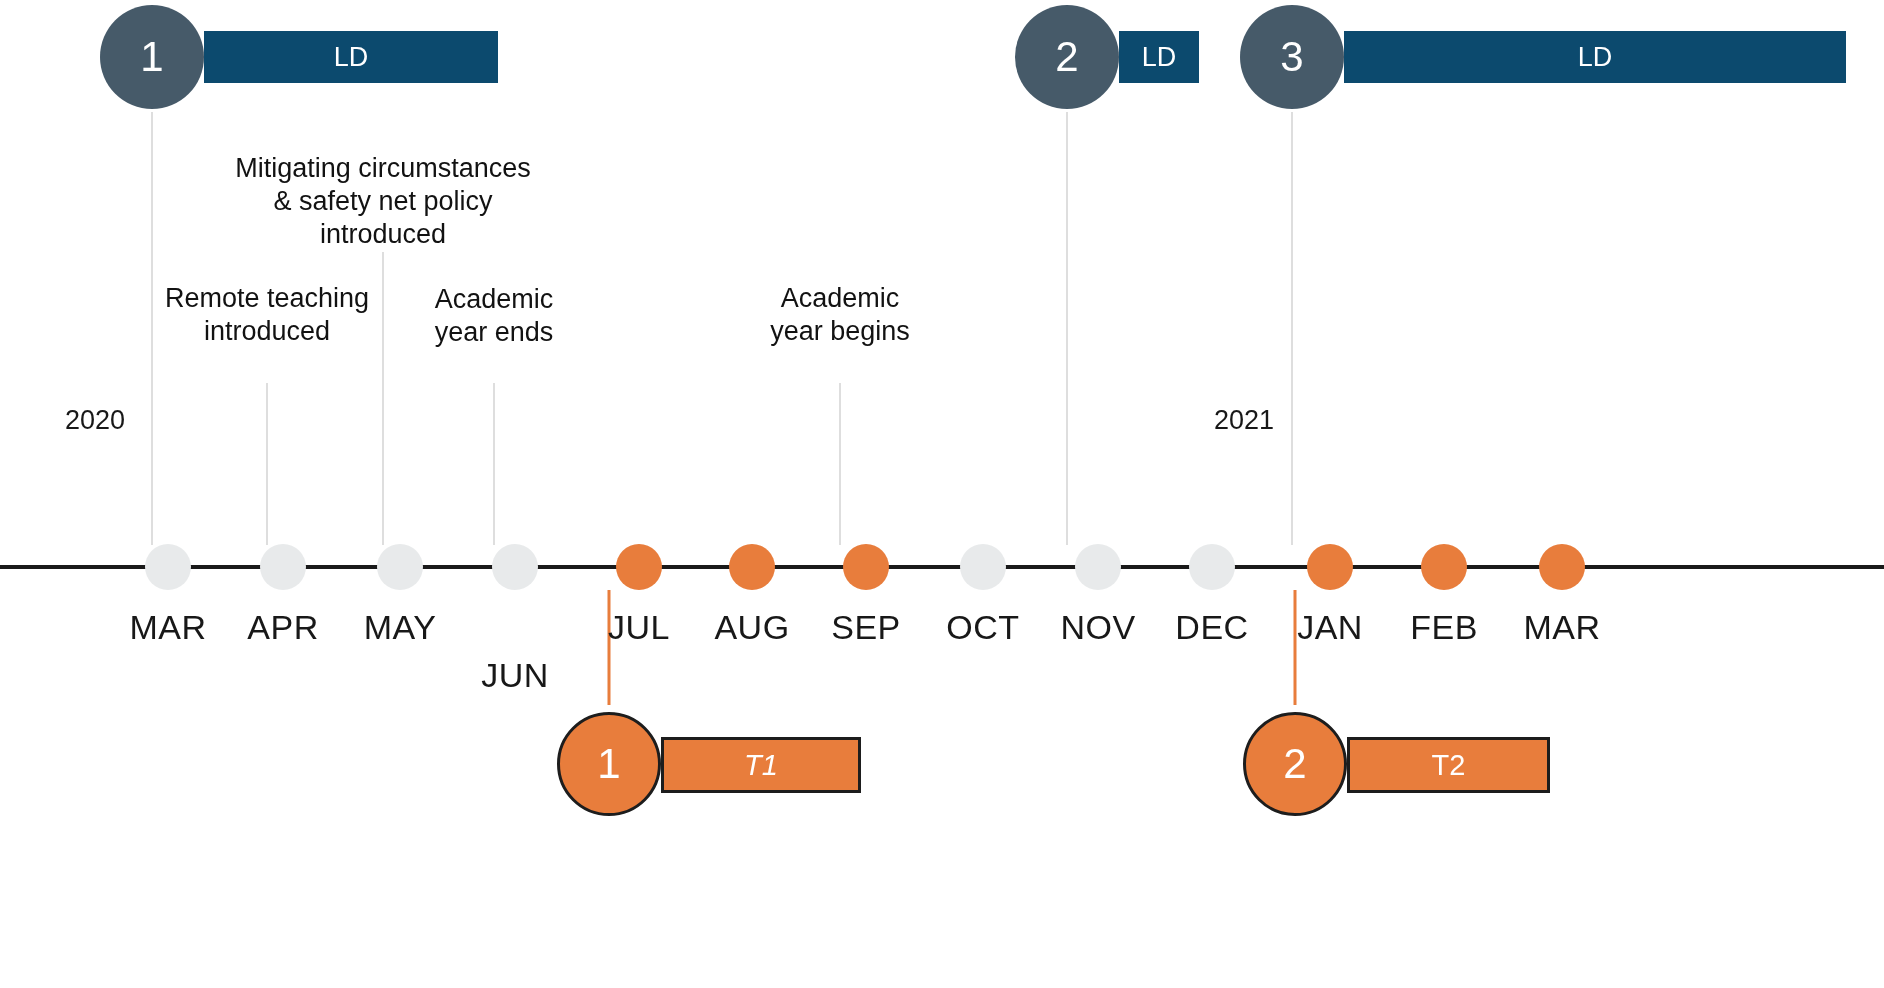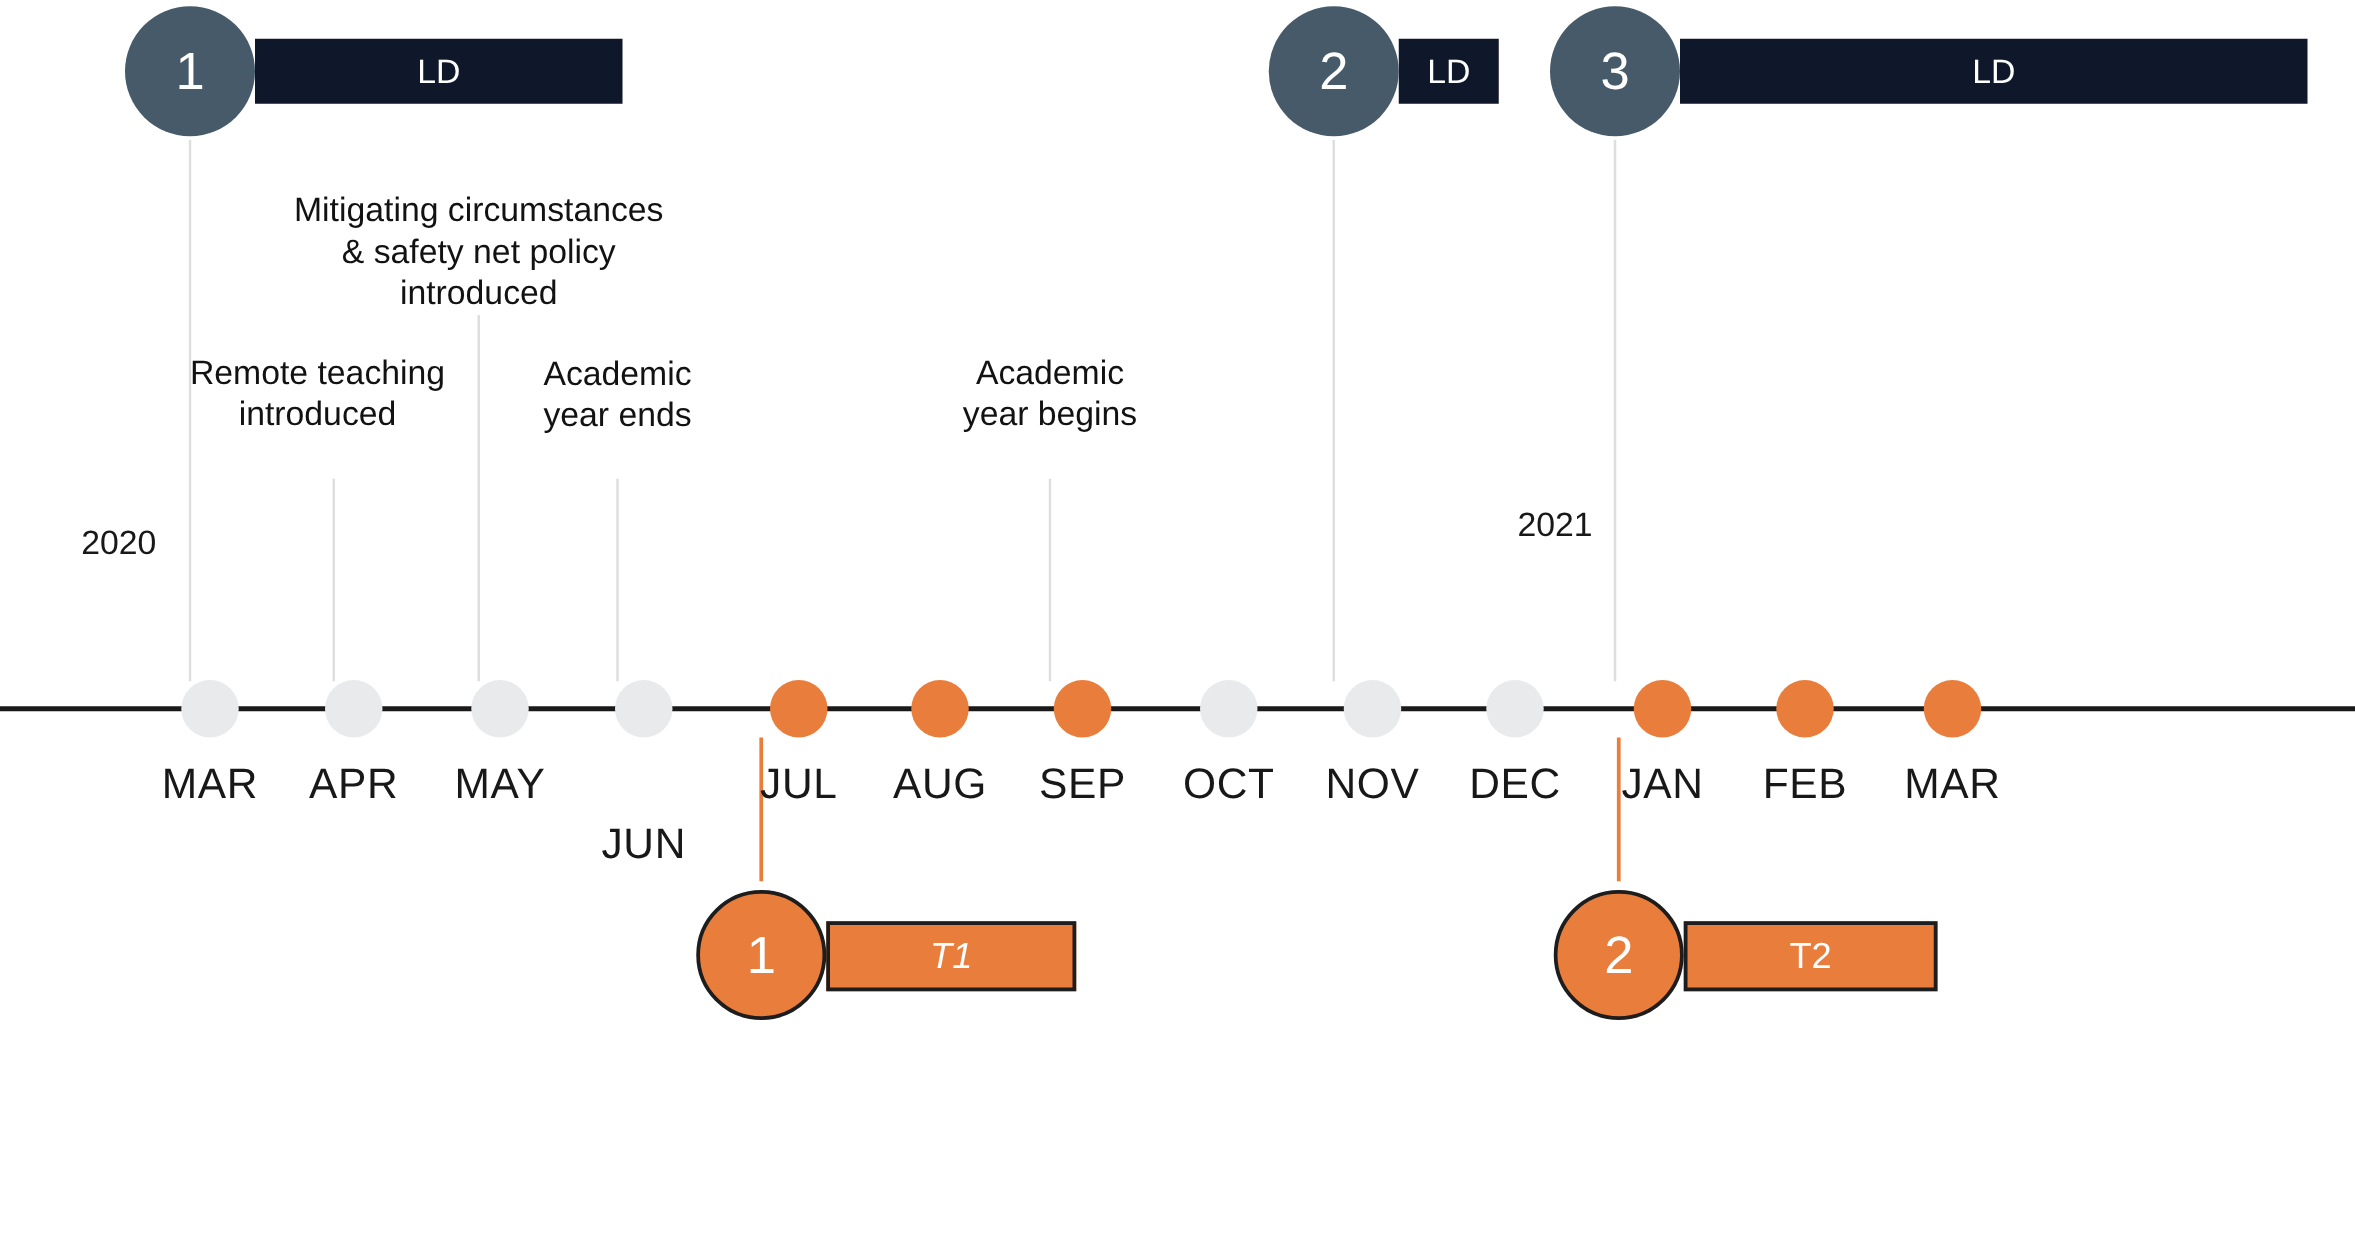--- a/index.html
+++ b/index.html
@@ -88,21 +88,21 @@
     color: #ffffff;
     display: flex;
     align-items: center;
     justify-content: center;
     font-size: 42px;
     z-index: 3;
   }
   .ld-bar {
     position: absolute;
     height: 52px;
-    background: #0f172a;
+    background: #0c4a6e;
     color: #ffffff;
     display: flex;
     align-items: center;
     justify-content: center;
     font-size: 27px;
     z-index: 2;
   }
   .ld-stem {
     position: absolute;
     width: 2px;
@@ -198,25 +198,25 @@
       <div class="month-node grey" style="left: 1212px;"></div>
       <div class="month-label" style="left: 1212px;">DEC</div>
       <div class="month-node orange" style="left: 1330px;"></div>
       <div class="month-label" style="left: 1330px; text-align: right;">JAN</div>
       <div class="month-node orange" style="left: 1444px;"></div>
       <div class="month-label" style="left: 1444px;">FEB</div>
       <div class="month-node orange" style="left: 1562px;"></div>
       <div class="month-label" style="left: 1562px;">MAR</div>
     </div>
   <div id="layer-years">
-      <div class="year-label" style="left: 65px; top: 405px; margin-top: 14px;">2020</div>
+      <div class="year-label" style="left: 65px; top: 405px;">2020</div>
       <div class="year-label" style="left: 1214px; top: 405px;">2021</div>
     </div>
   <div id="layer-annotations">
-      <div class="annotation" style="left: 254px; top: 282px;">Remote teaching
+      <div class="annotation" style="left: 267px; top: 282px;">Remote teaching
 introduced</div>
       <div class="annotation" style="left: 383px; top: 152px;">Mitigating circumstances
 &amp; safety net policy
 introduced</div>
       <div class="annotation" style="left: 494px; top: 283px;">Academic
 year ends</div>
       <div class="annotation" style="left: 840px; top: 282px;">Academic
 year begins</div>
     </div>
 

